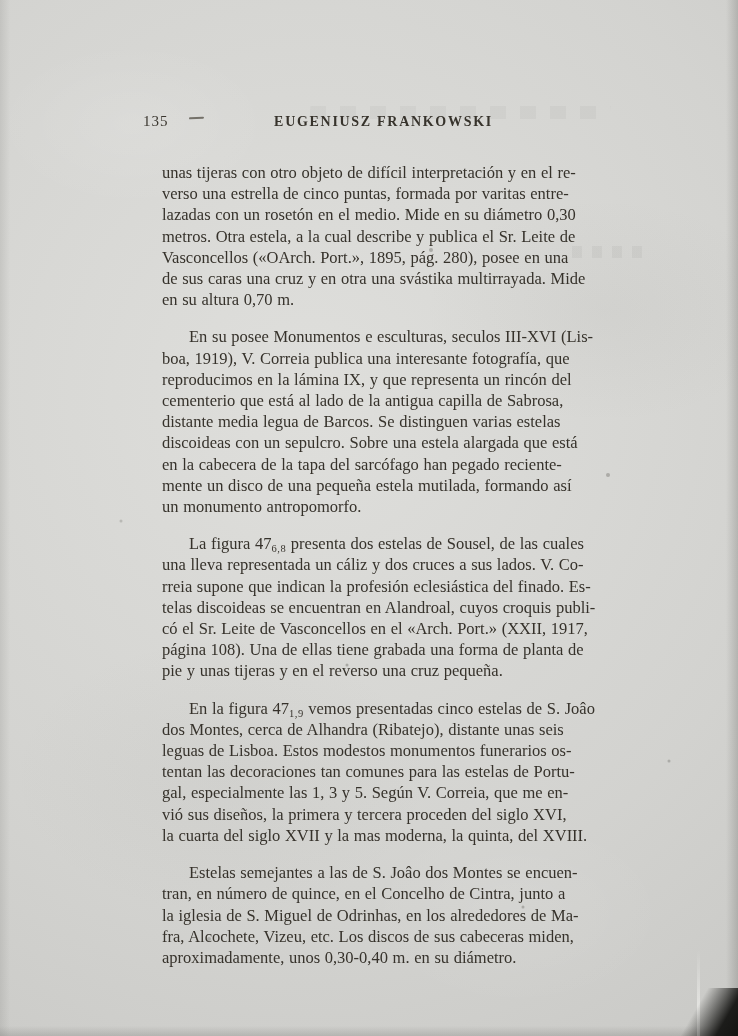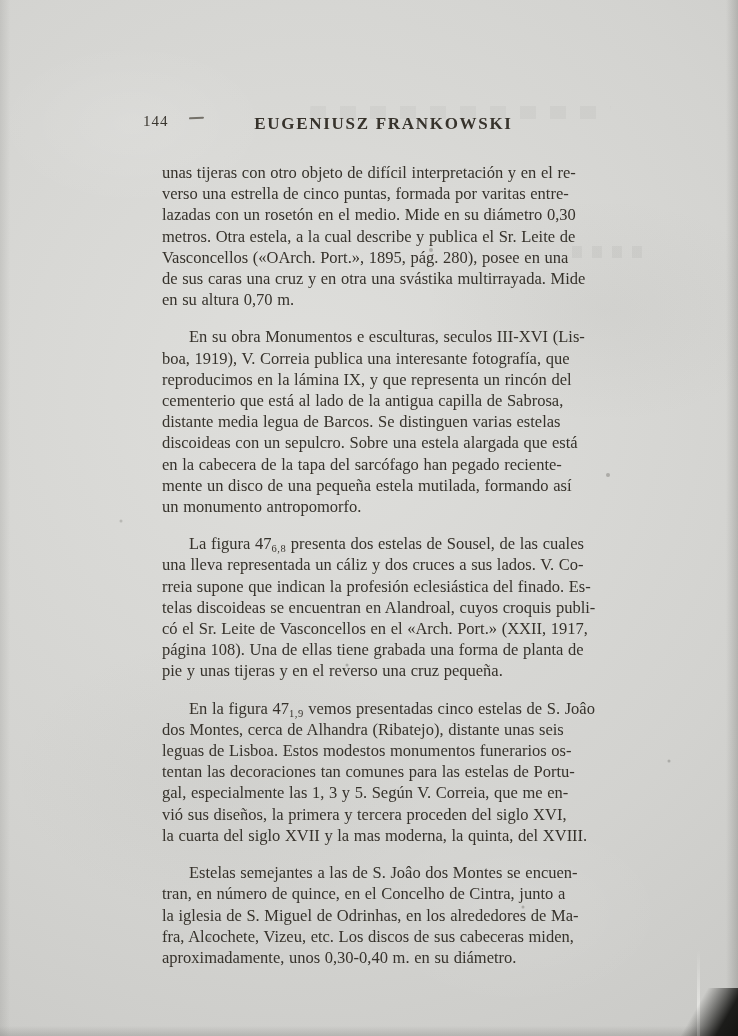--- a/index.html
+++ b/index.html
@@ -85,21 +85,21 @@
   }
   .stray-mark {
     position: absolute; left: 44px; top: 5px; width: 15px; height: 2px;
     background: #514d44; opacity: 0.75;
     transform: rotate(-3deg);
     border-radius: 1px;
   }
   .running-title {
     position: absolute; left: 0; right: 0; top: 2px;
     text-align: center;
-    font-size: 17px;
+    font-size: 14px;
     font-weight: bold;
     letter-spacing: 1.7px;
     color: #37332c;
   }
   .text-block {
     position: absolute;
     top: 146px;
     left: 146px;
     width: 492px;
     font-size: 16.5px;
@@ -128,35 +128,35 @@
 </head>
 <body>
 
 <div class="page">
   <div class="mottle"></div>
   <div class="ghost-top"></div>
   <div class="ghost-right"></div>
   <div class="specks"></div>
 
   <header class="running-head">
-    <span class="folio">144</span>
+    <span class="folio">135</span>
     <span class="stray-mark"></span>
     <span class="running-title">EUGENIUSZ FRANKOWSKI</span>
   </header>
 
   <main class="text-block">
     <p class="no-indent">unas tijeras con otro objeto de difícil interpretación y en el re-
 verso una estrella de cinco puntas, formada por varitas entre-
 lazadas con un rosetón en el medio. Mide en su diámetro 0,30
 metros. Otra estela, a la cual describe y publica el Sr. Leite de
 Vasconcellos («OArch. Port.», 1895, pág. 280), posee en una
 de sus caras una cruz y en otra una svástika multirrayada. Mide
 en su altura 0,70 m.</p>
 
-    <p><span>En su obra </span><span class="worktitle">Monumentos e esculturas</span><span>, seculos III-XVI (Lis-
+    <p><span>En su posee </span><span class="worktitle">Monumentos e esculturas</span><span>, seculos III-XVI (Lis-
 boa, 1919), V. Correia publica una interesante fotografía, que
 reproducimos en la lámina IX, y que representa un rincón del
 cementerio que está al lado de la antigua capilla de Sabrosa,
 distante media legua de Barcos. Se distinguen varias estelas
 discoideas con un sepulcro. Sobre una estela alargada que está
 en la cabecera de la tapa del sarcófago han pegado reciente-
 mente un disco de una pequeña estela mutilada, formando así
 un monumento antropomorfo.</span></p>
 
     <p><span>La figura 47</span><span class="fig-sub">6,8</span><span> presenta dos estelas de Sousel, de las cuales

